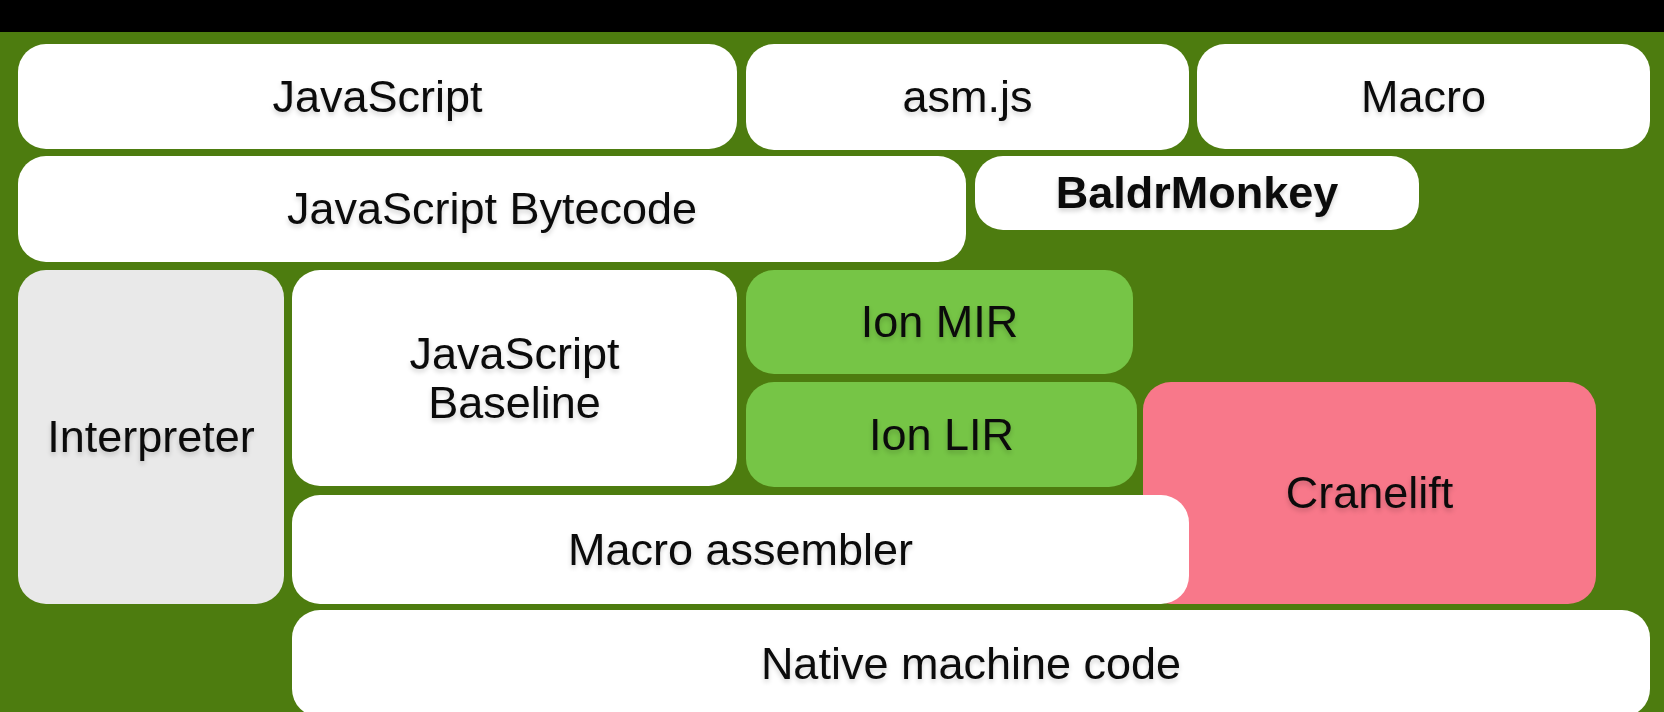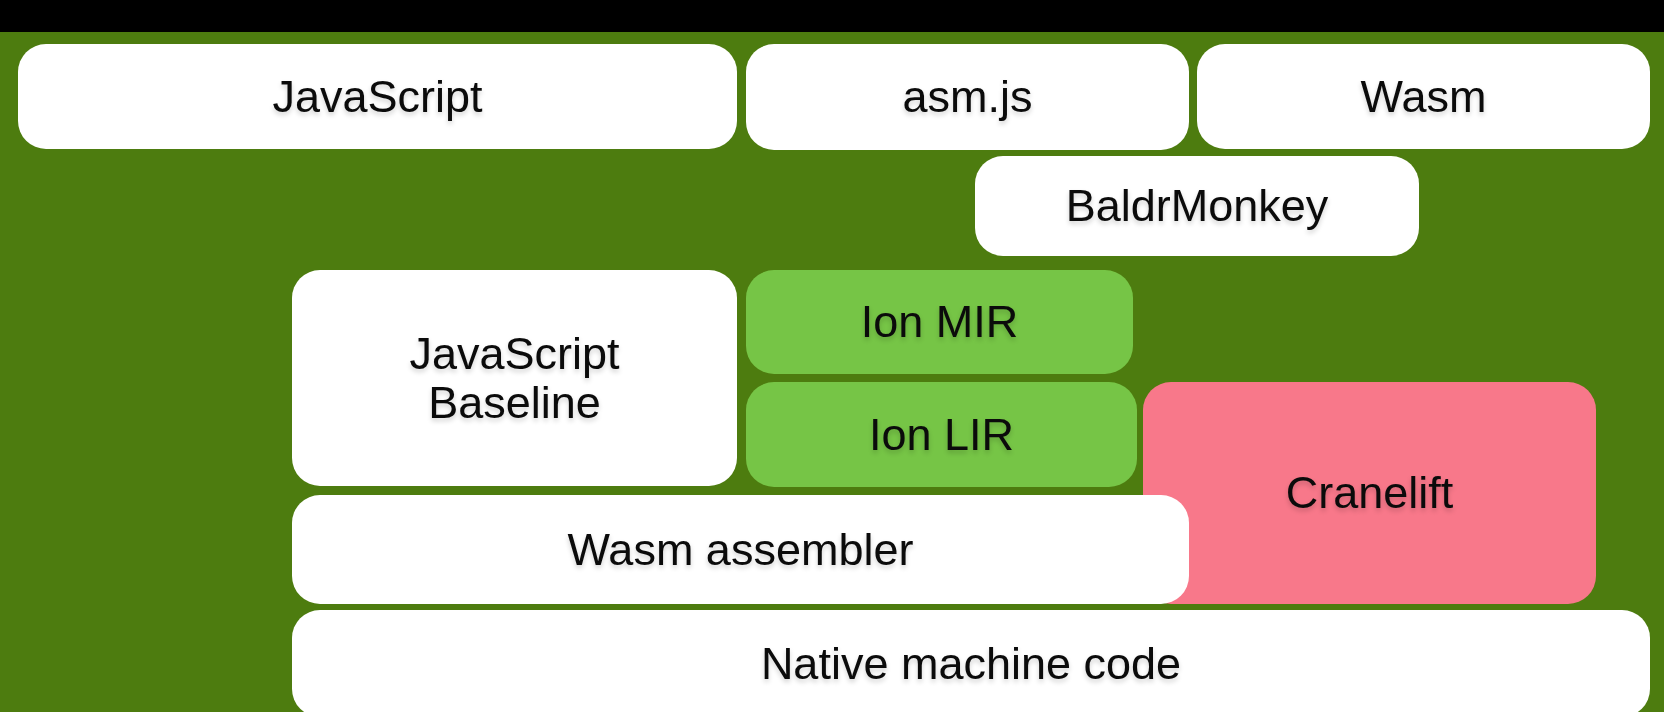--- a/index.html
+++ b/index.html
@@ -36,21 +36,21 @@
   .white { background: #ffffff; }
   .gray  { background: #e9e9e9; }
   .green { background: #76c546; }
   .pink  { background: #f8788a; }
 
   
   .n-javascript      { left: 18px;   top: 12px;  width: 719px;  height: 105px; }
   .n-asmjs           { left: 746px;  top: 12px;  width: 443px;  height: 106px; }
   .n-wasm            { left: 1197px; top: 12px;  width: 453px;  height: 105px; }
   .n-bytecode        { left: 18px;   top: 124px; width: 948px;  height: 106px; }
-  .n-baldrmonkey     { left: 975px;  top: 124px; width: 444px;  height: 100px; }
+  .n-baldrmonkey     { left: 975px;  top: 124px; width: 444px;  height: 74px; font-weight: bold; }
   .n-interpreter     { left: 18px;   top: 238px; width: 266px;  height: 334px; }
   .n-baseline        { left: 292px;  top: 238px; width: 445px;  height: 216px; }
   .n-ion-mir         { left: 746px;  top: 238px; width: 387px;  height: 104px; }
   .n-ion-lir         { left: 746px;  top: 350px; width: 391px;  height: 105px; }
   .n-cranelift       { left: 1143px; top: 350px; width: 453px;  height: 222px; }
   .n-macro-assembler { left: 292px;  top: 463px; width: 897px;  height: 109px; }
   .n-native          { left: 292px;  top: 578px; width: 1358px; height: 107px; }
 </style>
 </head>
 <body>
@@ -59,47 +59,53 @@
 
   <div class="node white n-javascript">
     <span class="label">JavaScript</span>
   </div>
 
   <div class="node white n-asmjs">
     <span class="label">asm.js</span>
   </div>
 
   <div class="node white n-wasm">
-    <span class="label">Wasm</span>
+    <span class="label">Macro</span>
   </div>
 
+  <div class="node white n-bytecode">
+    <span class="label">JavaScript Bytecode</span>
+  </div>
 
   <div class="node white n-baldrmonkey">
     <span class="label">BaldrMonkey</span>
   </div>
 
+  <div class="node gray n-interpreter">
+    <span class="label">Interpreter</span>
+  </div>
 
   <div class="node white n-baseline">
     <span class="label">JavaScript
 Baseline</span>
   </div>
 
   <div class="node green n-ion-mir">
     <span class="label">Ion MIR</span>
   </div>
 
   <div class="node green n-ion-lir">
     <span class="label">Ion LIR</span>
   </div>
 
   <div class="node pink n-cranelift">
     <span class="label">Cranelift</span>
   </div>
 
   <div class="node white n-macro-assembler">
-    <span class="label">Wasm assembler</span>
+    <span class="label">Macro assembler</span>
   </div>
 
   <div class="node white n-native">
     <span class="label">Native machine code</span>
   </div>
 
 </div>
 
 </body></html>

